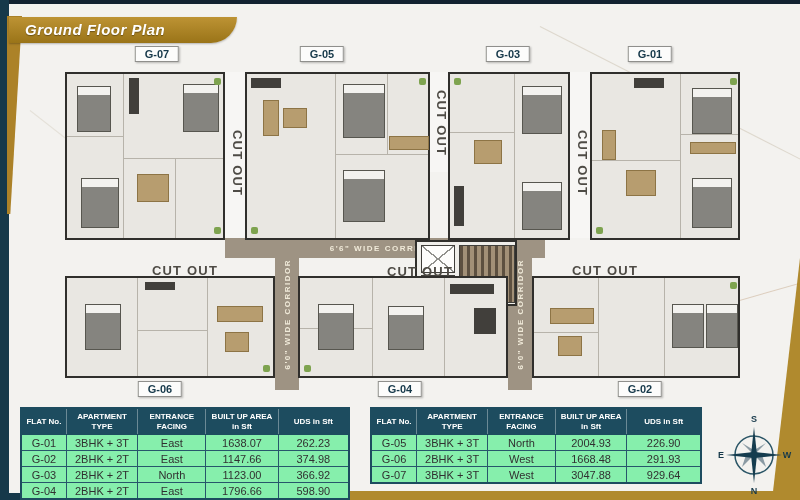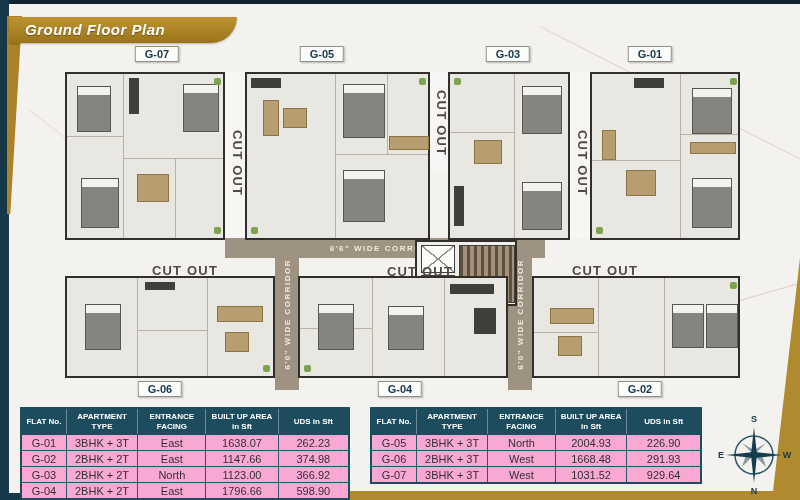--- a/index.html
+++ b/index.html
@@ -49,21 +49,21 @@
     linear-gradient(to top right,transparent calc(50% - .7px),#90908c calc(50% - .7px),#90908c calc(50% + .7px),transparent calc(50% + .7px)),
     linear-gradient(to bottom right,transparent calc(50% - .7px),#90908c calc(50% - .7px),#90908c calc(50% + .7px),transparent calc(50% + .7px)),
     #fdfdfc}
   .stairs{position:absolute;border:1.5px solid #403f3b;
     background:repeating-linear-gradient(90deg,#5d5040 0 3px,#a29077 3px 7px)}
   .unit-label{position:absolute;transform:translateX(-50%);background:#fcfcfb;
     border:1px solid #8f8f8c;color:#16394a;font-weight:bold;font-size:11px;
     padding:1px 9px;box-shadow:1px 1px 2px rgba(0,0,0,.25);white-space:nowrap}
 
   
-  .flat-table{position:absolute;border-collapse:collapse;border:2px solid #1d4c5f;background:#f9a8d4}
+  .flat-table{position:absolute;border-collapse:collapse;border:2px solid #1d4c5f;background:#86efac}
   .flat-table th{background:#1d4c5f;color:#fff;font-size:8px;line-height:1.2;
     padding:3px 2px;border:1px solid #1d4c5f;border-right:1px solid rgba(255,255,255,.35);font-weight:bold}
   .flat-table td{font-size:11px;color:#303030;text-align:center;padding:1px 2px;
     border:1.5px solid #27566b;height:13px}
 
   
   #compass{left:716px;top:410px;width:76px;height:86px}
   #compass text{font-size:9px;font-weight:bold;fill:#16394a;font-family:"Liberation Sans",sans-serif}
 </style>
 </head>
@@ -267,21 +267,21 @@
     <td>G-06</td>
     <td>2BHK + 3T</td>
     <td>West</td>
     <td>1668.48</td>
     <td>291.93</td>
   </tr>
   <tr>
     <td>G-07</td>
     <td>3BHK + 3T</td>
     <td>West</td>
-    <td>1031.52</td>
+    <td>3047.88</td>
     <td>929.64</td>
   </tr>
 </tbody>
   </table>
 
 <svg class="abs" id="compass" viewBox="0 0 76 86">
   <circle cx="38" cy="45" r="19" fill="none" stroke="#2a5566" stroke-width="1.5"></circle>
   <polygon points="26,33 50,57 46,45" fill="#8a9aa3"></polygon>
   <polygon points="50,33 26,57 30,45" fill="#8a9aa3"></polygon>
   <polygon points="38,17 41,45 38,73 35,45" fill="#153c4e"></polygon>

